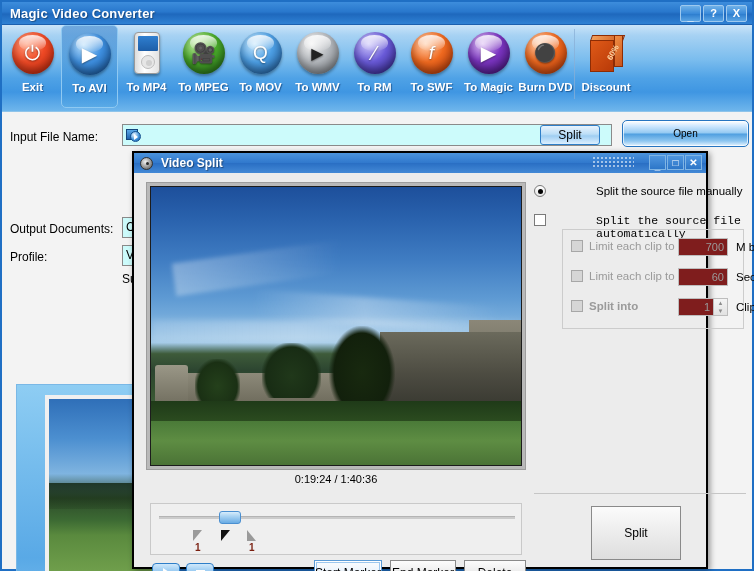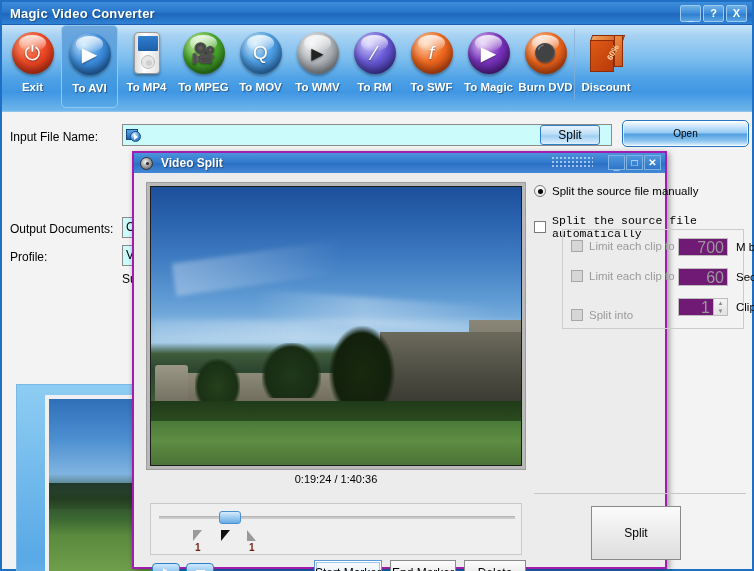--- a/index.html
+++ b/index.html
@@ -281,22 +281,22 @@
     overflow: hidden;
   }
   .bg-preview .inner::before {
     content:''; position:absolute; left:0; top:38%; width:100%; height:12%;
     background: linear-gradient(to bottom, rgba(20,40,20,.85), rgba(40,70,35,.4));
   }
 
   
   .dlg {
     position: absolute;
-    left: 132px; top: 151px; width: 535px; height: 418px;
-    border: 2px solid #a21caf;
+    left: 132px; top: 151px; width: 576px; height: 418px;
+    border: 2px solid #000000;
     background: #ececec;
     box-shadow: 2px 2px 6px rgba(0,0,0,.4);
   }
   .dlg-title {
     position: absolute; left: 0; top: 0; right: 0; height: 20px;
     background: linear-gradient(to bottom,#4b93dc 0%, #3179cd 48%, #2a6fc4 52%, #4389d6 100%);
     display: flex; align-items: center;
   }
   .dlg-title .dico {
     width: 15px; height: 15px; margin-left: 5px; position: relative;
@@ -485,22 +485,22 @@
     border: 1px solid #5a9ad6;
     box-shadow: inset 0 0 0 1px #ffffff, inset 0 0 0 2px #9dc7ee;
     background: linear-gradient(to bottom,#fcfdff,#eaf3fc 50%,#dce9f7);
   }
 
   
   .opt-panel {
     position: absolute; left: 400px; top: 8px; width: 210px; height: 374px;
   }
   .opt-row {
-    position: absolute; display: flex; align-items: center;
-    font-size: 11.5px; color: #000;
+    position: absolute; display: flex; 
+    font-size: 11.5px; color: #000; gap: 44px;
   }
   .radio {
     width: 12px; height: 12px; border-radius: 50%;
     border: 1px solid #7a7a7a;
     background: linear-gradient(to bottom,#ffffff,#e6e6e6);
     margin-right: 6px; position: relative; flex:0 0 auto;
     cursor: pointer;
   }
   .radio.on::after {
     content:''; position:absolute; left:2.5px; top:2.5px;
@@ -517,22 +517,22 @@
 
   .group-box {
     position: absolute; left: 28px; top: 48px; width: 182px; height: 100px;
     border: 1px solid #cccccc;
   }
   .grp-row { position: absolute; display:flex; align-items:center; }
   .grp-lbl { font-size: 11.5px; color: #9a9a9a; white-space: nowrap; }
   .num-box {
     width: 50px; height: 18px;
     border: 1px solid #bdbdbd;
-    background: #701a75;
-    color: #9a9a9a; font-size: 16px;
+    background: #7f1d1d;
+    color: #9a9a9a; font-size: 11px;
     text-align: right; padding-right: 3px; line-height: 17px;
   }
   .num-box.spin { width: 36px; }
   .spin-wrap { position: relative; display:flex; }
   .spin-btns {
     width: 14px; height: 18px;
     border: 1px solid #bdbdbd; border-left: none;
     background: linear-gradient(to bottom,#f4f4f4,#e2e2e2);
     display: flex; flex-direction: column;
     cursor: pointer;
@@ -798,21 +798,21 @@
 
           <div class="grp-row" style="left:8px; top:40px;">
             <div class="cbx dim"></div>
             <span class="grp-lbl">Limit each clip to</span>
           </div>
           <div class="grp-row" style="left:115px; top:38px;">
             <div class="num-box">60</div>
             <span class="unit-lbl">Seconds</span>
           </div>
 
-          <div class="grp-row" style="left:8px; top:79px;">
+          <div class="grp-row" style="left:8px; top:70px;font-weight:bold;">
             <div class="cbx dim"></div>
             <span class="grp-lbl">Split into</span>
           </div>
           <div class="grp-row" style="left:115px; top:68px;">
             <div class="spin-wrap">
               <div class="num-box spin">1</div>
               <div class="spin-btns">
                 <i>▲</i>
                 <i>▼</i>
               </div>

